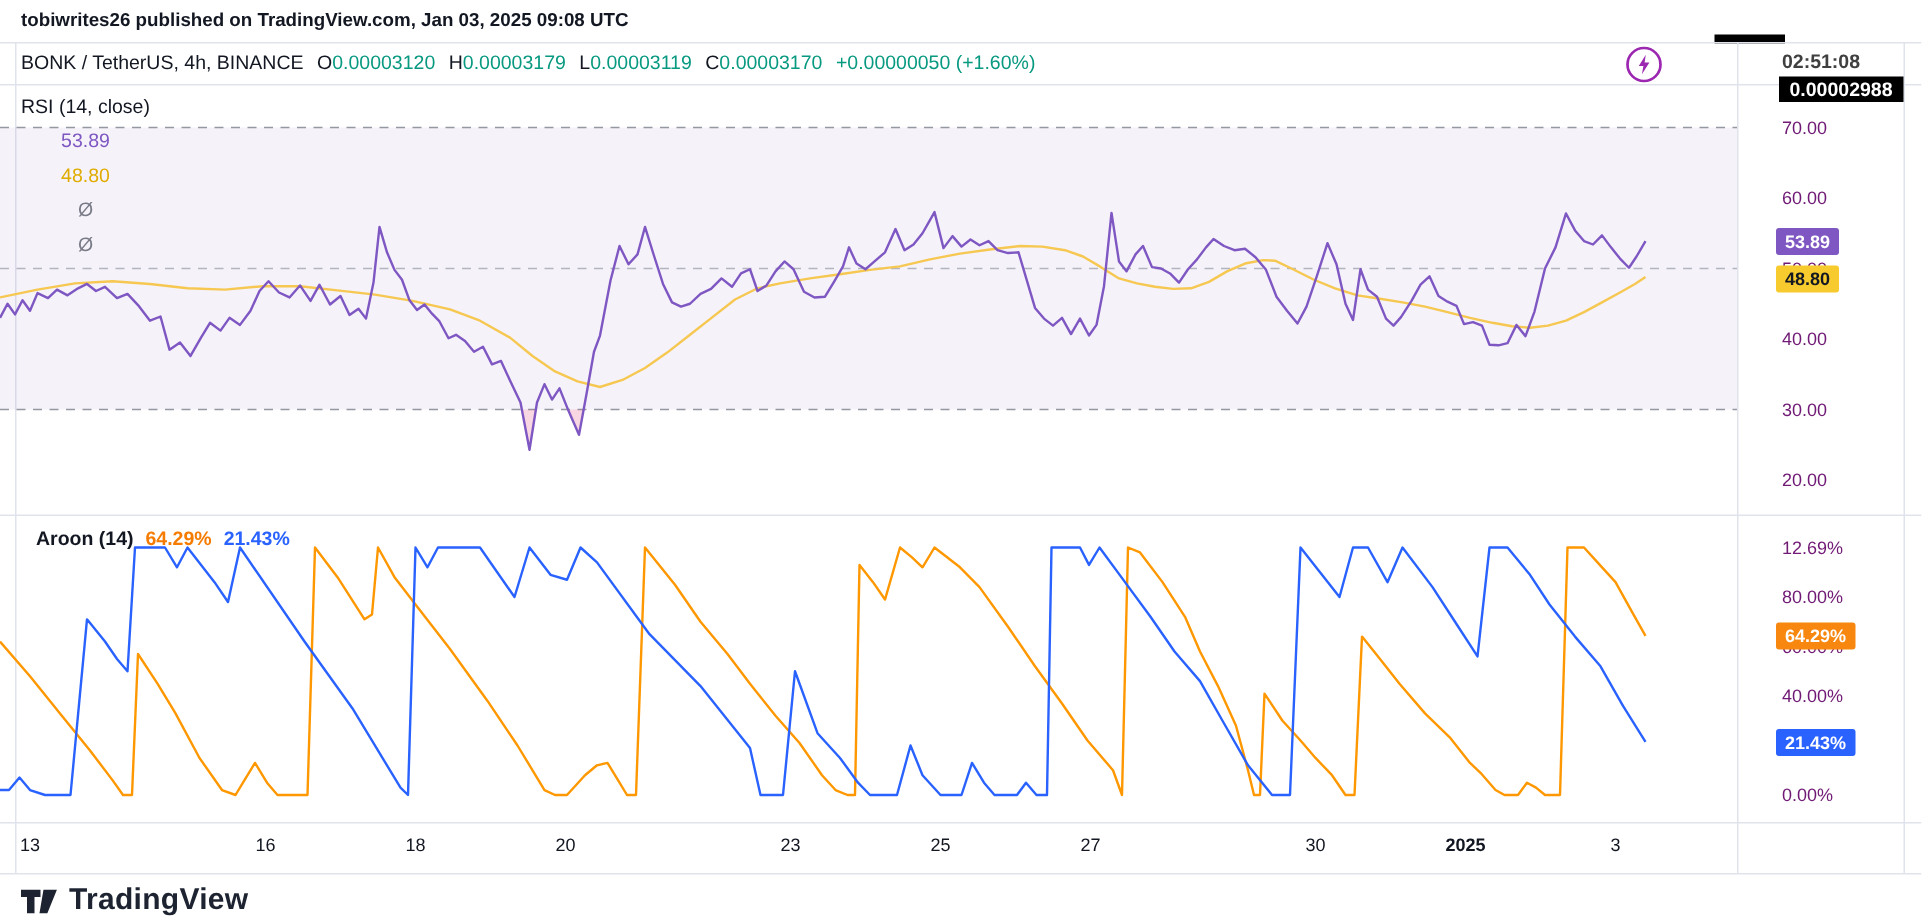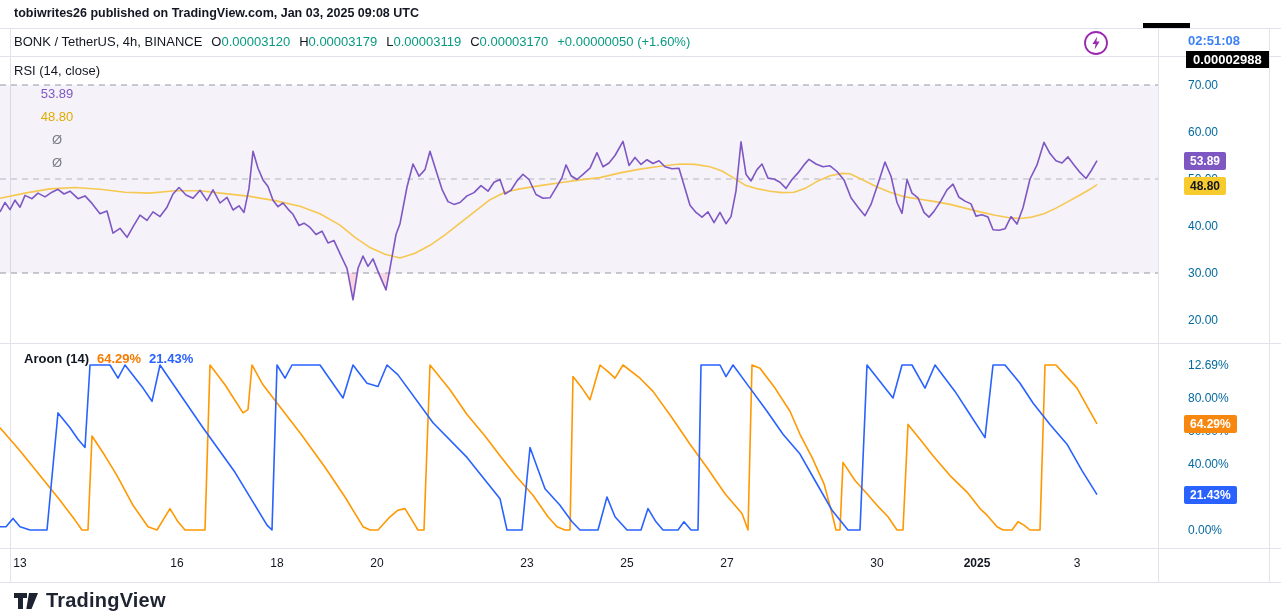--- a/index.html
+++ b/index.html
@@ -22,23 +22,23 @@
   .legend { font-size:13px; display:flex; gap:8px; align-items:center; white-space:nowrap; z-index:5; }
   #rsi-legend { left:14px; top:63px;flex-direction:column; }
   #aroon-legend { left:24px; top:351px;font-weight:bold; }
   .oslash { color:#787b86; font-size:13px; }
 
   
   #rsi-svg { left:0; top:56px; z-index:1; }
   #aroon-svg { left:0; top:343px; z-index:1; }
 
   
-  .axis-label { left:1188px; font-size:12px; color:#0369a1; height:14px; line-height:14px; z-index:2; }
+  .axis-label { left:1188px; font-size:12px; color:#701a75; height:14px; line-height:14px; z-index:2; }
   .badge { left:1184px; height:18px; line-height:18px; font-size:12px; font-weight:700; text-align:center; z-index:4; border-radius:2px; padding:0 6px; }
-  #countdown { left:1188px; top:33px; font-size:13px; font-weight:600; color:#3b82f6; }
+  #countdown { left:1188px; top:33px; font-size:13px; font-weight:600; color:#404040; }
   #price-badge { left:1186px; top:51px; background:#000000; color:#ffffff; font-size:13px; font-weight:700; padding:1px 7px; z-index:4; }
   #top-black-strip { left:1143px; top:23px; width:47px; height:6px; background:#000; }
 
   
   .time-label { top:556px; font-size:12px; color:#131722; transform:translateX(-50%); z-index:2; }
 
   
   #footer-logo { left:14px; top:589px; display:flex; align-items:center; gap:7px; }
   #footer-text { font-size:20px; font-weight:600; color:#1d2330; letter-spacing:.2px; }
 </style>

